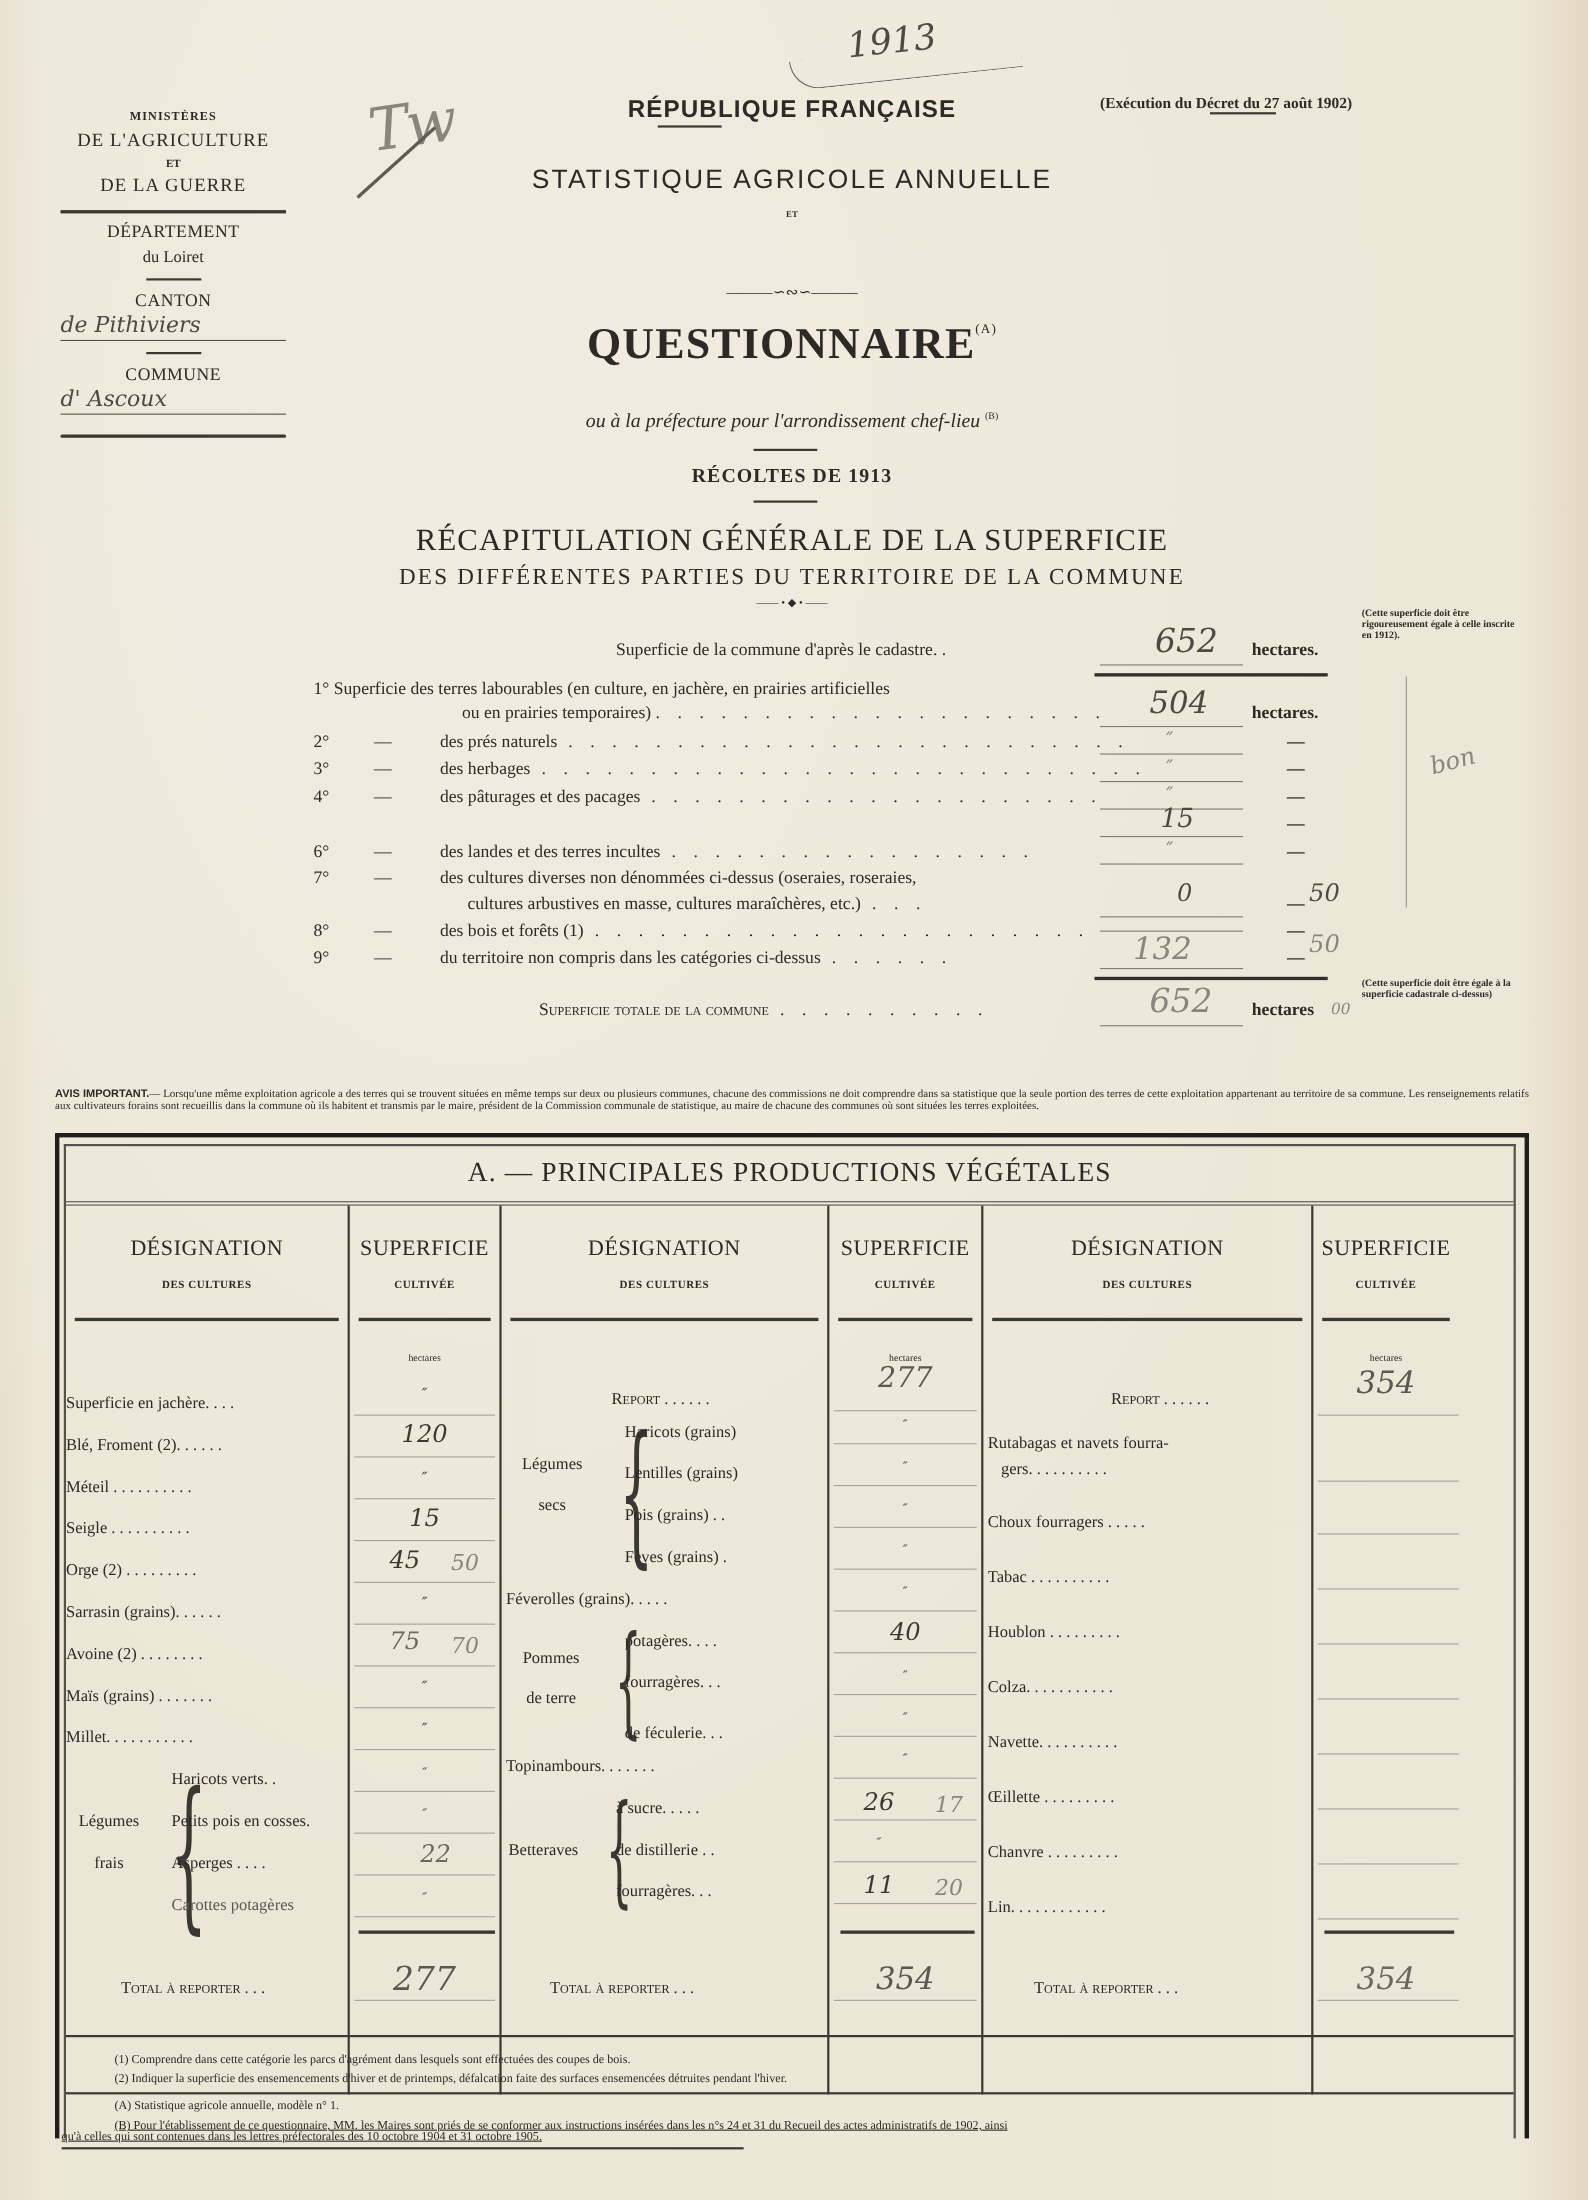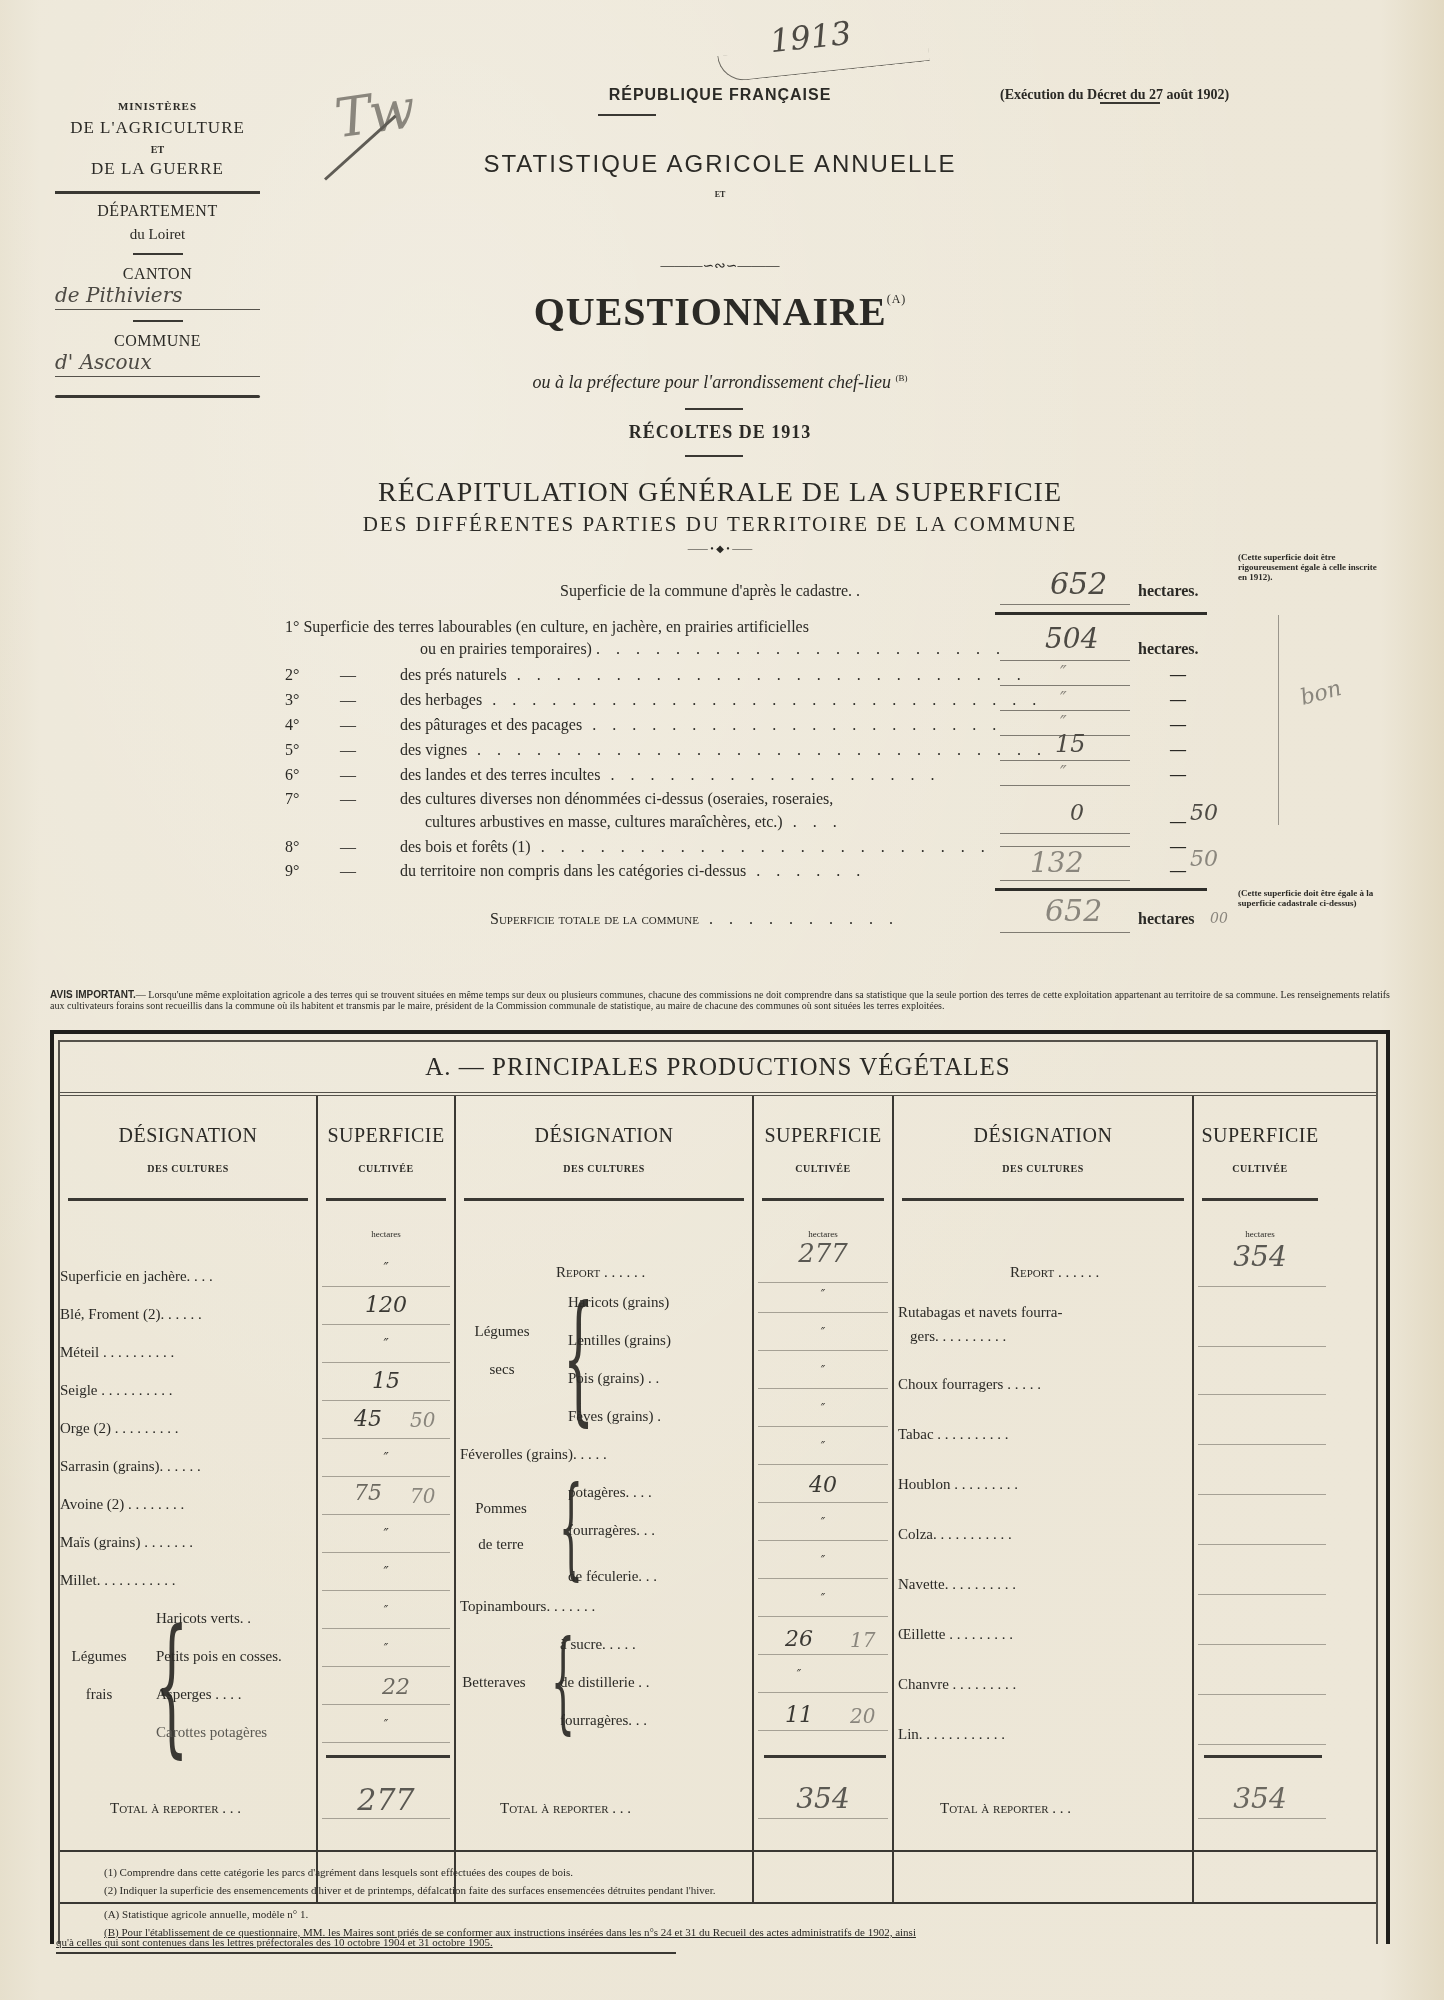--- a/index.html
+++ b/index.html
@@ -28,21 +28,21 @@
   .thickrule { height:3px; background:#3a3833; margin:12px 0 8px 0; }
   .shortrule { width:50px; height:2px; background:#3a3833; margin:10px auto; }
   .leftblock .lbl { font-size:16px; letter-spacing:0.5px; margin-top:4px; }
   .leftblock .val { font-size:15px; margin-top:6px; }
   .fillline { position:relative; border-bottom:1px solid #55524b; height:26px; text-align:left; }
   .fillline span { position:absolute; bottom:2px; }
 
   
   .center { left:330px; width:780px; text-align:center; }
   .sans { font-family:"Liberation Sans","DejaVu Sans",sans-serif; }
-  .rep { top:86px; font-size:16px; font-weight:bold; letter-spacing:1px; }
+  .rep { top:86px; font-size:22px; font-weight:bold; letter-spacing:1px; }
   .decret { left:1000px; top:87px; font-size:14px; font-weight:bold; }
   .rule-c { height:2px; background:#3a3833; }
   .stat { top:150px; font-size:24px; letter-spacing:2px; }
   .et { top:190px; font-size:8px; font-weight:bold; }
   .plan { top:215px; font-size:24px; letter-spacing:2px; }
   .quest { top:288px; font-size:40px; font-weight:bold; letter-spacing:1px; }
   .quest sup { font-size:12px; font-weight:normal; vertical-align:top; position:relative; top:4px; }
   .envoy { top:344px; font-size:18px; font-style:italic; }
   .recol { top:422px; font-size:18px; font-weight:bold; letter-spacing:1px; }
   .recap { top:476px; font-size:28px; letter-spacing:1px; }
@@ -148,21 +148,20 @@
   <div class="sup-row" style="left:285px; top:691px;"><span style="display:inline-block;width:55px;">3°</span><span style="display:inline-block;width:60px;">—</span><span>des herbages</span><span class="dots"> . . . . . . . . . . . . . . . . . . . . . . . . . . . .</span></div>
   <div class="sline" style="left:1000px; top:710px; width:130px;"></div>
   <div class="abs hand hand-light" style="left:1060px; top:688px; font-size:18px;">″</div>
   <div class="hect" style="left:1170px; top:691px;">—</div>
 
   <div class="sup-row" style="left:285px; top:716px;"><span style="display:inline-block;width:55px;">4°</span><span style="display:inline-block;width:60px;">—</span><span>des pâturages et des pacages</span><span class="dots"> . . . . . . . . . . . . . . . . . . . . .</span></div>
   <div class="sline" style="left:1000px; top:735px; width:130px;"></div>
   <div class="abs hand hand-light" style="left:1060px; top:712px; font-size:18px;">″</div>
   <div class="hect" style="left:1170px; top:716px;">—</div>
 
-  <div class="sup-row" style="left:285px; top:741px;"><span style="display:inline-block;width:55px;">5°</span><span style="display:inline-block;width:60px;">—</span><span>des vignes</span><span class="dots"> . . . . . . . . . . . . . . . . . . . . . . . . . . . . .</span></div>
   <div class="sline" style="left:1000px; top:760px; width:130px;"></div>
   <div class="abs hand" style="left:1055px; top:730px; font-size:24px;">15</div>
   <div class="hect" style="left:1170px; top:741px;">—</div>
 
   <div class="sup-row" style="left:285px; top:766px;"><span style="display:inline-block;width:55px;">6°</span><span style="display:inline-block;width:60px;">—</span><span>des landes et des terres incultes</span><span class="dots"> . . . . . . . . . . . . . . . . .</span></div>
   <div class="sline" style="left:1000px; top:785px; width:130px;"></div>
   <div class="abs hand hand-light" style="left:1060px; top:762px; font-size:18px;">″</div>
   <div class="hect" style="left:1170px; top:766px;">—</div>
 
   <div class="sup-row" style="left:285px; top:790px;"><span style="display:inline-block;width:55px;">7°</span><span style="display:inline-block;width:60px;">—</span><span>des cultures diverses non dénommées ci-dessus (oseraies, roseraies,</span></div>

